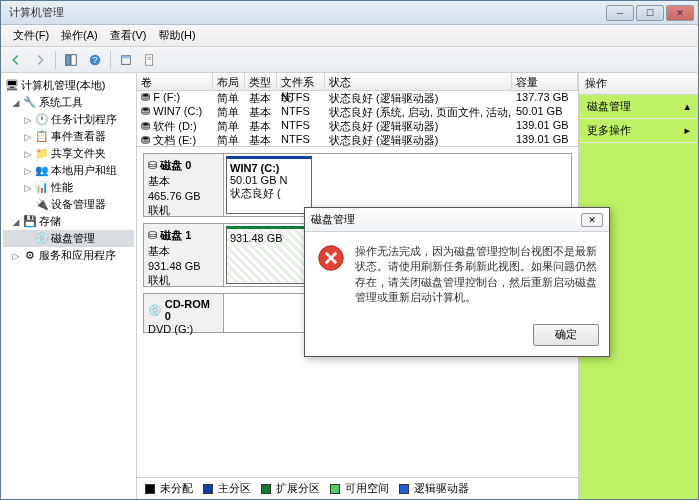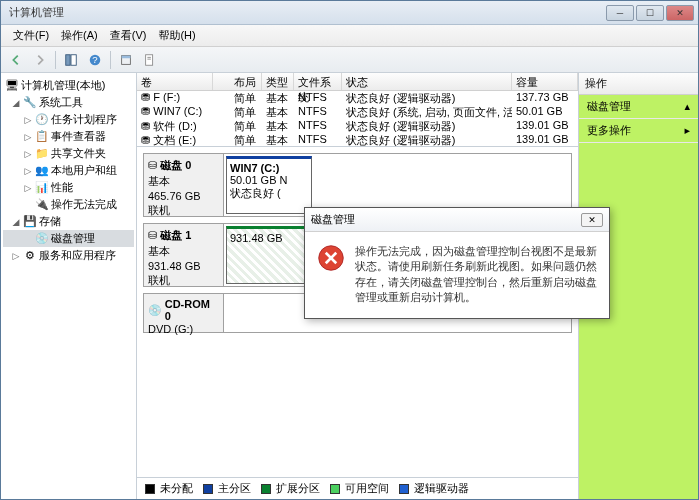--- a/index.html
+++ b/index.html
@@ -22,21 +22,21 @@
 .tnode .twisty{width:10px;text-align:center;font-size:9px;color:#666;}
 .tnode .ticon{width:14px;height:14px;margin:0 2px;display:flex;align-items:center;justify-content:center;}
 .tnode.sel{background:#d8dce0;}
 .center{flex:1;display:flex;flex-direction:column;overflow:hidden;}
 .volumes{height:74px;border-bottom:1px solid #c8d0d8;overflow:hidden;}
 .vh{display:flex;background:linear-gradient(#fdfdfd,#ececec);border-bottom:1px solid #d0d0d0;height:18px;}
 .vh .col{border-right:1px solid #d8d8d8;padding:2px 4px;font-size:11px;}
 .vr{display:flex;height:14px;}
 .vr .col{padding:0 4px;white-space:nowrap;overflow:hidden;}
 .c-vol{width:76px;}
-.c-lay{width:32px;margin-left:17px;}
+.c-lay{width:32px;}
 .c-typ{width:32px;}
 .c-fs{width:48px;}
 .c-st{flex:1;}
 .c-cap{width:66px;text-align:left;}
 .diskarea{flex:1;background:#fff;overflow:hidden;padding:6px;}
 .diskrow{display:flex;border:1px solid #a0a0a0;margin-bottom:6px;height:64px;background:#fff;}
 .diskrow.small{height:40px;}
 .diskhdr{width:80px;border-right:1px solid #a0a0a0;padding:4px;background:#f0f0f0;display:flex;flex-direction:column;gap:1px;font-size:10px;}
 .diskhdr .dicon{display:flex;align-items:center;gap:3px;}
 .diskparts{flex:1;display:flex;position:relative;padding:2px;gap:2px;}
@@ -148,21 +148,21 @@
           <span class="ticon">👥</span>
           <span>本地用户和组</span>
         </div>
       <div class="tnode" style="padding-left:20px">
           <span class="twisty">▷</span>
           <span class="ticon">📊</span>
           <span>性能</span>
         </div>
       <div class="tnode" style="padding-left:30px">
           <span class="ticon">🔌</span>
-          <span>操作无法完成</span>
+          <span>设备管理器</span>
         </div>
       <div class="tnode" style="padding-left:8px">
           <span class="twisty">◢</span>
           <span class="ticon">💾</span>
           <span>存储</span>
         </div>
       <div class="tnode sel" style="padding-left:30px">
           <span class="ticon">💿</span>
           <span>磁盘管理</span>
         </div>
@@ -312,13 +312,16 @@
     <div class="dclose">✕</div>
   </div>
   <div class="dbody">
     <svg class="derricon" viewBox="0 0 32 32">
         <circle cx="16" cy="16" r="14" fill="#d43" stroke="#a22" stroke-width="1"></circle>
         <line x1="10" y1="10" x2="22" y2="22" stroke="#fff" stroke-width="3"></line>
         <line x1="22" y1="10" x2="10" y2="22" stroke="#fff" stroke-width="3"></line>
       </svg>
     <div class="dtext">操作无法完成，因为磁盘管理控制台视图不是最新状态。请使用刷新任务刷新此视图。如果问题仍然存在，请关闭磁盘管理控制台，然后重新启动磁盘管理或重新启动计算机。</div>
   </div>
+  <div class="dfoot">
+    <div class="dbtn">确定</div>
+  </div>
 </div>
 
 </body></html>

